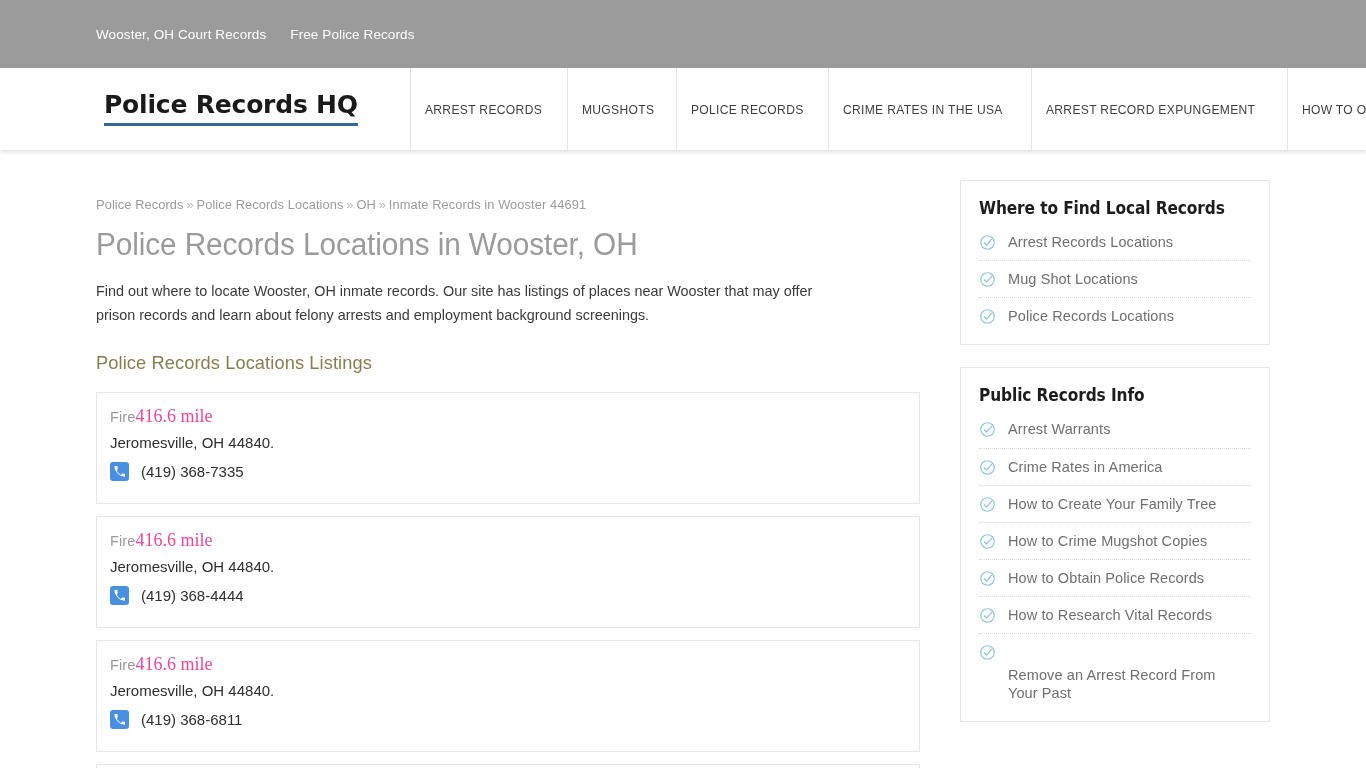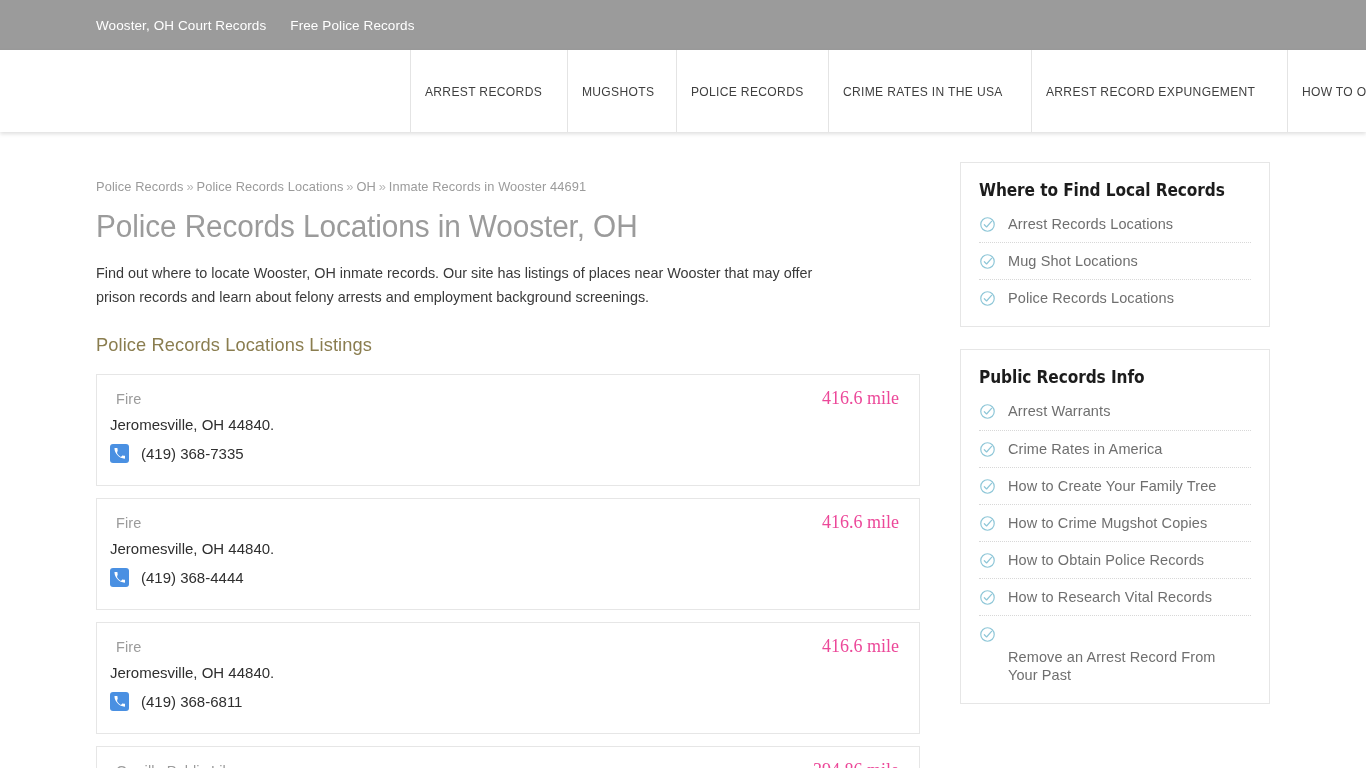--- a/index.html
+++ b/index.html
@@ -11,21 +11,21 @@
     overflow: hidden;
   }
   body {
     font-family: "Liberation Sans", sans-serif;
     color: #333;
     -webkit-font-smoothing: antialiased;
   }
 
   
   .topbar {
-    height: 50px;
+    height: 68px;
     background: #9b9b9b;
     display: flex;
     align-items: center;
     padding-left: 96px;
   }
   .topbar a {
     color: #ffffff;
     font-size: 13.5px;
     font-family: "Liberation Sans", sans-serif;
     text-decoration: none;
@@ -164,23 +164,22 @@
   .cards { margin-top: 18px; }
   .card {
     border: 1px solid #e6e6e6;
     background: #ffffff;
     padding: 13px 16px 22px 13px;
     margin-bottom: 12px;
     position: relative;
   }
   .card-top {
     display: flex;
-    justify-content: space-between;
+    justify-content: flex-start;
     align-items: baseline;
-    margin-left: 6px;
   }
   .card-name {
     font-family: "Liberation Sans Narrow", "Liberation Sans", sans-serif;
     font-stretch: condensed;
     font-size: 14.5px;
     color: #9b9b9b;
     letter-spacing: .1px;
   }
   .card-dist {
     font-family: Liberation Serif, serif;
@@ -267,20 +266,21 @@
 <body>
 
 <div class="topbar">
   <a href="#" class="topbar-link">Wooster, OH Court Records</a>
   <a href="#" class="topbar-link">Free Police Records</a>
 </div>
 
 <div class="header">
   <div class="brand">
     <div class="brand-inner">
+      <div class="brand-title">Police Records HQ</div>
       <div class="brand-rule"></div>
     </div>
   </div>
   <nav class="mainnav">
     <a href="#" class="navitem">ARREST RECORDS</a>
     <a href="#" class="navitem">MUGSHOTS</a>
     <a href="#" class="navitem">POLICE RECORDS</a>
     <a href="#" class="navitem">CRIME RATES IN THE USA</a>
     <a href="#" class="navitem">ARREST RECORD EXPUNGEMENT</a>
     <a href="#" class="navitem last">HOW TO OBTAIN PUBLIC RECORDS</a>

